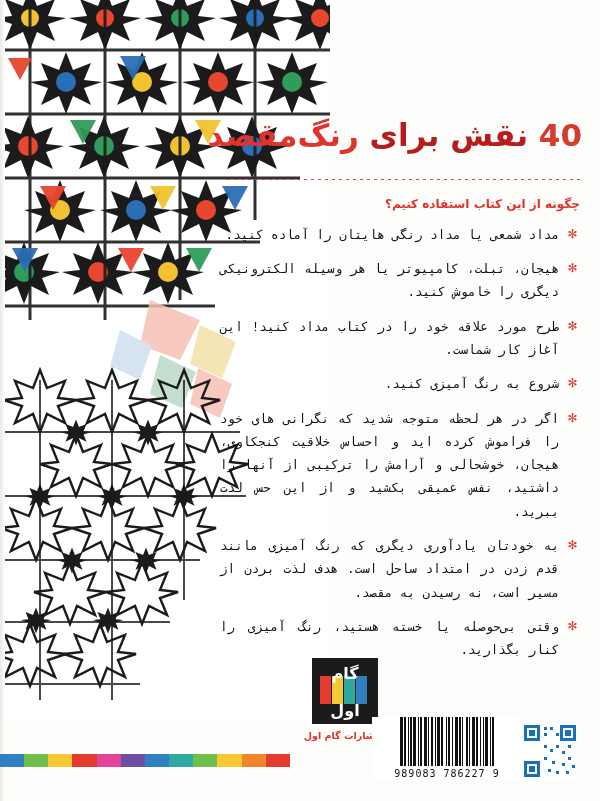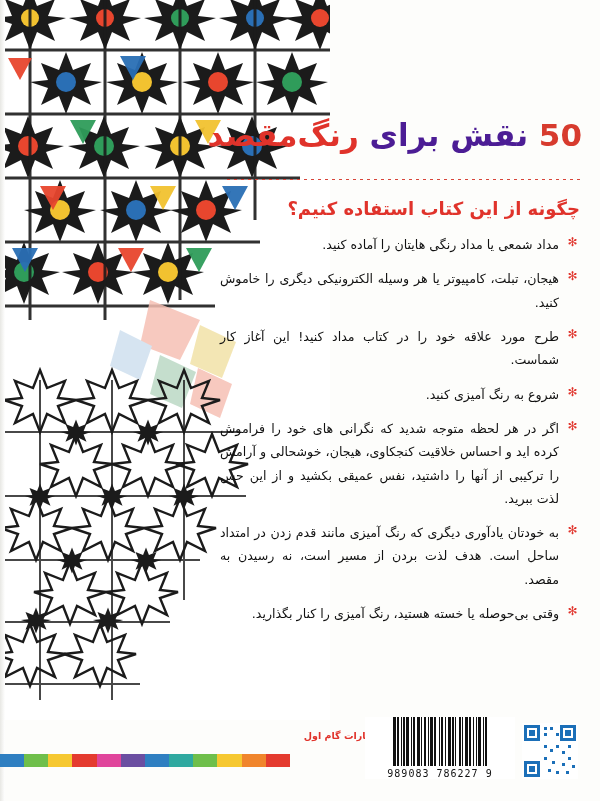--- a/index.html
+++ b/index.html
@@ -22,48 +22,49 @@
   
   .title-block{
     position:absolute;right:18px;top:118px;width:340px;
     text-align:right;direction:rtl;
   }
   .title-line{
     font-size:31px;font-weight:bold;letter-spacing:0px;
     white-space:nowrap;line-height:1.15;
   }
   .t-num{color:#d73b2e;}
-  .t-mid{color:#4c1d95;margin-top:44px;}
+  .t-mid{color:#b91c1c;margin-top:44px;}
   .t-accent{color:#e0332b;}
   .dotted{
     position:absolute;right:20px;top:178px;width:355px;height:3px;
     background-image:radial-gradient(#d8453a 1.2px, transparent 1.3px);
     background-size:7px 3px;background-repeat:repeat-x;
   }
 
   
   .content{
     position:absolute;right:20px;top:196px;width:360px;
     direction:rtl;text-align:right;
   }
   .subtitle{
-    color:#e0332b;font-size:18px;font-weight:bold;
+    color:#e0332b;font-size:12px;font-weight:bold;
     margin:0 0 12px 0;line-height:1.4;
   }
   .item{
     display:flex;flex-direction:row;align-items:flex-start;
     margin-bottom:11px;
   }
   .bullet{
     flex:0 0 auto;width:15px;margin-left:6px;margin-top:2px;
     color:#e0332b;font-size:12px;line-height:1.3;text-align:center;
   }
   .itext{
     flex:1 1 auto;font-size:12.6px;line-height:1.85;color:#111;
     text-align:justify;
+    font-family:Liberation Mono, monospace;
   }
 
   
   .logo{
     position:absolute;right:212px;bottom:60px;width:86px;text-align:center;
   }
   .logo-mark{
     width:66px;height:66px;margin:0 auto;position:relative;
     background:#1b1b1b;
   }
@@ -83,21 +84,21 @@
   
   .strip{
     position:absolute;left:0;bottom:34px;width:290px;height:13px;
     display:flex;
   }
   .strip i{display:block;height:100%;flex:1 1 auto;}
 
   
   .barcode-wrap{
     position:absolute;right:22px;bottom:22px;
-    display:flex;flex-direction:row-reverse;align-items:flex-end;gap:7px;
+    display:flex;flex-direction:row-reverse;align-items:flex-end;
   }
   .qr{width:56px;height:56px;background:#fff;position:relative;}
   .qr .cell{position:absolute;background:#1b6fb8;}
   .barcode{
     width:150px;background:#fff;text-align:center;
   }
   .bars{display:flex;height:49px;align-items:stretch;gap:0;justify-content:center;}
   .bars i{display:block;background:#111;}
   .isbn{
     font-family:"DejaVu Sans Mono","Liberation Mono",monospace;
@@ -325,21 +326,21 @@
         <path d="M112,380 L112,700"></path>
         <path d="M184,380 L184,600"></path>
       </g>
     </svg>
   </div>
 
   <div class="edge"></div>
 
   <div class="title-block">
     <div class="title-line">
-      <span class="t-num">50</span><span class="t-mid"> نقش </span><span class="t-mid">برای </span><span class="t-accent">رنگ‌مقصد</span>
+      <span class="t-num">40</span><span class="t-mid"> نقش </span><span class="t-mid">برای </span><span class="t-accent">رنگ‌مقصد</span>
     </div>
   </div>
   <div class="dotted"></div>
 
   <div class="content">
     <h2 class="subtitle">چگونه از این کتاب استفاده کنیم؟</h2>
 
     <div class="item">
       <span class="bullet">✻</span>
       <span class="itext">مداد شمعی یا مداد رنگی هایتان را آماده کنید.</span>
@@ -364,20 +365,28 @@
       <span class="bullet">✻</span>
       <span class="itext">به خودتان یادآوری دیگری که رنگ آمیزی مانند قدم زدن در امتداد ساحل است. هدف لذت بردن از مسیر است، نه رسیدن به مقصد.</span>
     </div>
     <div class="item">
       <span class="bullet">✻</span>
       <span class="itext">وقتی بی‌حوصله یا خسته هستید، رنگ آمیزی را کنار بگذارید.</span>
     </div>
   </div>
 
   <div class="logo">
+    <div class="logo-mark">
+      <span class="logo-word-top">گام</span>
+      <span class="logo-word-bot">اول</span>
+      <i class="gcol" style="left:8px;background:#e43b2f;"></i>
+      <i class="gcol" style="left:20px;background:#f6c831;"></i>
+      <i class="gcol" style="left:32px;background:#2fa9a0;"></i>
+      <i class="gcol" style="left:44px;background:#2f7fc1;"></i>
+    </div>
     <div class="logo-caption">انتشارات گام اول</div>
   </div>
 
   <div class="strip">
     <i style="background:#e43b2f"></i>
       <i style="background:#f0852c"></i>
       <i style="background:#f6c831"></i>
       <i style="background:#6fbf4b"></i>
       <i style="background:#2fa9a0"></i>
       <i style="background:#2f7fc1"></i>

